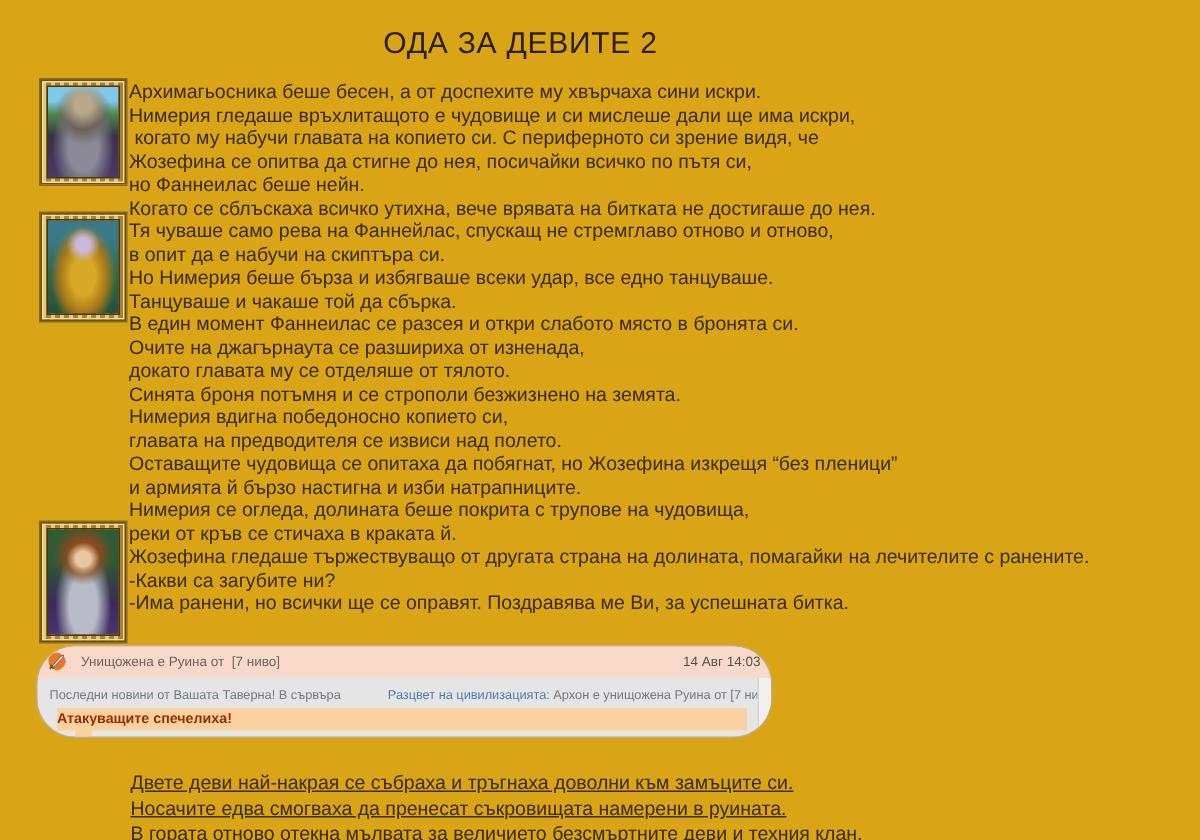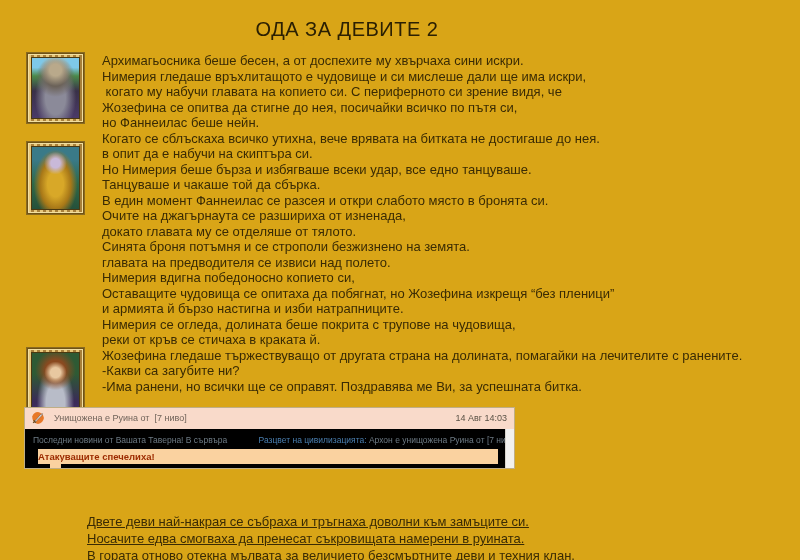--- a/index.html
+++ b/index.html
@@ -5,21 +5,21 @@
   html,body{margin:0;padding:0;}
   body{
     width:800px;height:560px;position:relative;overflow:hidden;
     background:#D9A517;
     font-family:"Liberation Sans","DejaVu Sans",sans-serif;
   }
   .title{
     position:absolute;top:18px;left:0;width:694px;
     text-align:center;font-size:20px;color:#2B2003;letter-spacing:.5px;
   }
-  .story{position:absolute;left:86px;top:53px;color:#3A2B04;font-size:13px;margin-left:16px;}
+  .story{position:absolute;left:86px;top:53px;color:#3A2B04;font-size:13px;}
   .story .line{white-space:pre;line-height:15.5px;height:15.5px;}
   .ending{position:absolute;left:87px;top:513px;color:#3A2B04;font-size:13px;text-decoration:underline;}
   .ending .line{white-space:pre;line-height:17px;height:17px;}
 
   
   .portrait{
     position:absolute;left:27px;width:57px;box-sizing:border-box;
     padding:3px;background:repeating-linear-gradient(90deg,#e7c77a 0 3px,#a8803a 3px 6px);
     border:1px solid #6e5215;box-shadow:inset 0 0 0 1px #f2dfa0,0 0 0 1px #8a6a20;
   }
@@ -37,22 +37,22 @@
     radial-gradient(circle at 50% 28%,#e8c8a0 0 9%,rgba(0,0,0,0) 20%),
     radial-gradient(circle at 50% 24%,#8a4a20 0 17%,rgba(0,0,0,0) 35%),
     radial-gradient(ellipse at 50% 72%,#b8bcc8 0 28%,rgba(0,0,0,0) 56%),
     linear-gradient(180deg,#2e5a34 0 30%,#3a2a58 70%,#4a3570 100%);}
   .p1{top:53px;height:70px;}
   .p2{top:142px;height:72px;}
   .p3{top:348px;height:80px;}
 
   
   .shot{
-    position:absolute;left:25px;top:408px;width:489px;height:60px;
-    background:#000000;box-shadow:0 0 0 1px #bfae86;overflow:hidden;
+    position:absolute;left:25px;top:431px;width:489px;height:60px;
+    background:#e5e5e5;box-shadow:0 0 0 1px #bfae86;overflow:hidden;border-radius:25px;
   }
   .shot-header{
     position:absolute;left:0;top:0;right:0;height:21px;background:#F9DACA;
   }
   .sword{position:absolute;left:6px;top:3px;width:14px;height:14px;}
   .shot-title{
     position:absolute;left:29px;top:0;line-height:21px;
     font-size:9px;color:#70635A;white-space:pre;
   }
   .shot-time{
@@ -89,29 +89,30 @@
   <div class="art art3"></div>
 </div>
 
 <div class="story">
   <div class="line">Архимагьосника беше бесен, а от доспехите му хвърчаха сини искри.</div>
   <div class="line">Нимерия гледаше връхлитащото е чудовище и си мислеше дали ще има искри,</div>
   <div class="line"> когато му набучи главата на копието си. С периферното си зрение видя, че</div>
   <div class="line">Жозефина се опитва да стигне до нея, посичайки всичко по пътя си,</div>
   <div class="line">но Фаннеилас беше нейн.</div>
   <div class="line">Когато се сблъскаха всичко утихна, вече врявата на битката не достигаше до нея.</div>
+  <div class="line">Тя чуваше само рева на Фаннейлас, спускащ не стремглаво отново и отново,</div>
   <div class="line">в опит да е набучи на скиптъра си.</div>
   <div class="line">Но Нимерия беше бърза и избягваше всеки удар, все едно танцуваше.</div>
   <div class="line">Танцуваше и чакаше той да сбърка.</div>
   <div class="line">В един момент Фаннеилас се разсея и откри слабото място в бронята си.</div>
   <div class="line">Очите на джагърнаута се разшириха от изненада,</div>
   <div class="line">докато главата му се отделяше от тялото.</div>
   <div class="line">Синята броня потъмня и се строполи безжизнено на земята.</div>
+  <div class="line">Нимерия вдигна победоносно копието си,</div>
   <div class="line">главата на предводителя се извиси над полето.</div>
-  <div class="line">Нимерия вдигна победоносно копието си,</div>
   <div class="line">Оставащите чудовища се опитаха да побягнат, но Жозефина изкрещя “без пленици”</div>
   <div class="line">и армията й бързо настигна и изби натрапниците.</div>
   <div class="line">Нимерия се огледа, долината беше покрита с трупове на чудовища,</div>
   <div class="line">реки от кръв се стичаха в краката й.</div>
   <div class="line">Жозефина гледаше тържествуващо от другата страна на долината, помагайки на лечителите с ранените.</div>
   <div class="line">-Какви са загубите ни?</div>
   <div class="line">-Има ранени, но всички ще се оправят. Поздравява ме Ви, за успешната битка.</div>
 </div>
 
 <div class="shot">

